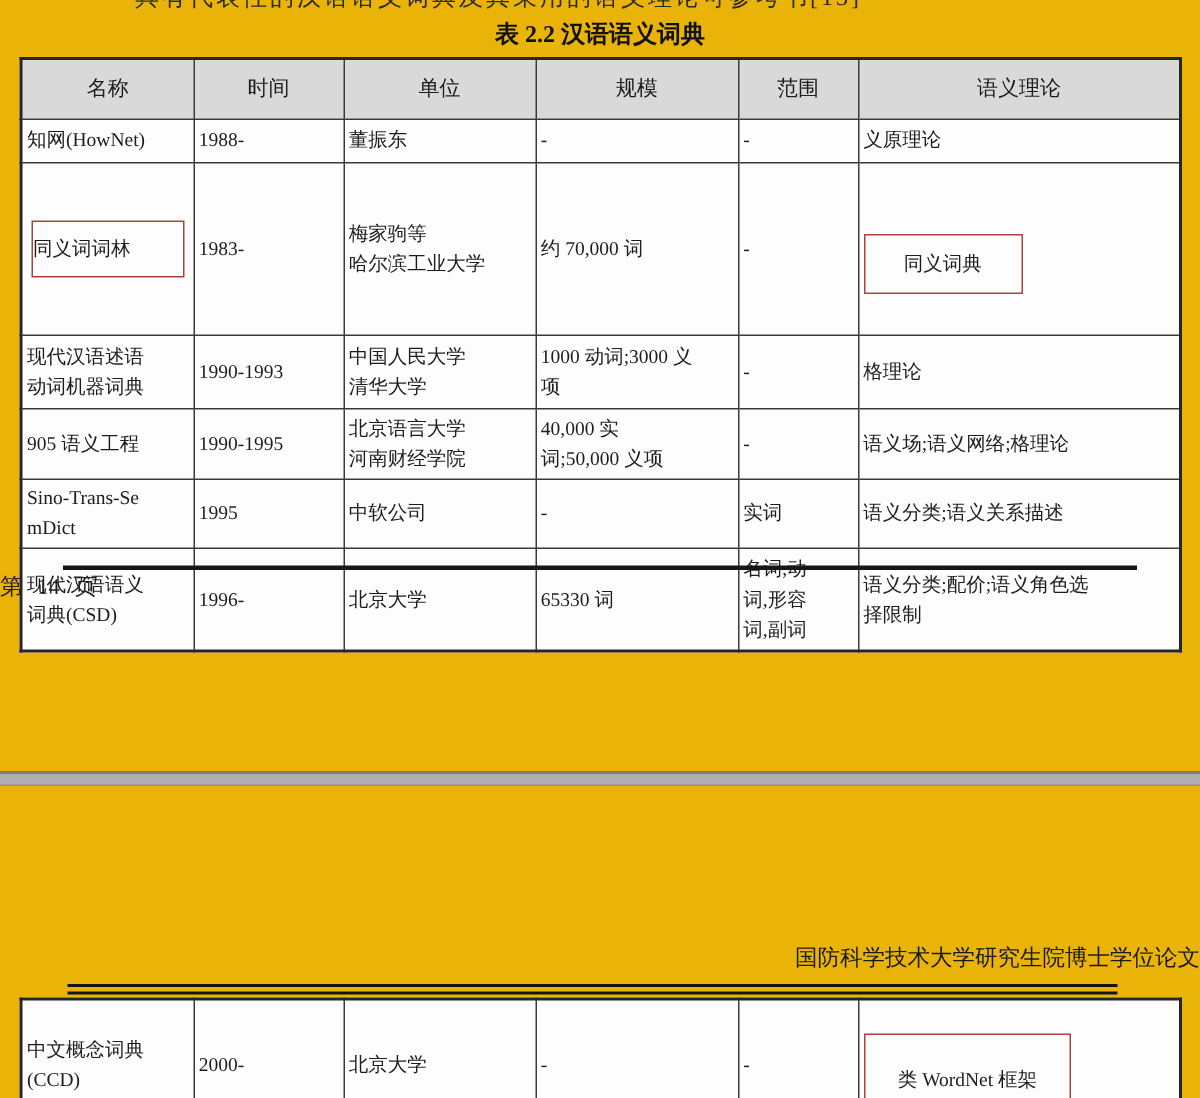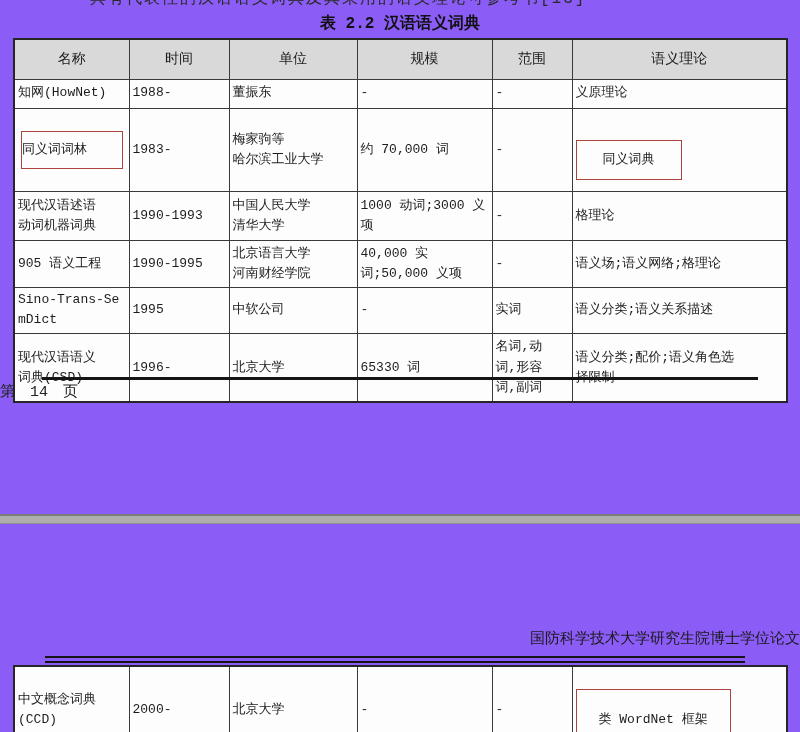--- a/index.html
+++ b/index.html
@@ -2,22 +2,22 @@
 <html><head>
 <meta charset="utf-8">
 <style>
   * { margin: 0; padding: 0; box-sizing: border-box; }
   html, body { background: #ffffff; }
   .canvas {
     position: relative;
     width: 800px;
     height: 732px;
     overflow: hidden;
-    background: #8b5cf6;
-    font-family: Liberation Mono, monospace;
+    background: #eab308;
+    font-family: Liberation Serif, serif;
     color: #1c1c1c;
   }
 
   
   .clipped-line {
     position: absolute;
     left: 90px; top: 0; width: 550px; height: 10px;
     overflow: hidden;
   }
   .clipped-line span {
@@ -68,21 +68,21 @@
     padding: 2px 3px;
   }
   .h29 { height: 29px; }
   .h46 { height: 46px; }
   .h49 { height: 49px; }
   .h47 { height: 47px; }
   .h69 { height: 69px; }
   .h64 { height: 64px; }
 
   .redbox { border: 1.5px solid #a8433e; }
-  .rb-name   { display: block; margin: 0 3px; padding: 8px 0; }
+  .rb-name   { display: block; margin: 16px 3px; padding: 8px 0; }
   .rb-theory { display: inline-block; padding: 9px 26px; }
   .rb-wordnet{ display: inline-block; padding: 20px 22px; white-space: nowrap; }
 
   .footer-rule {
     position: absolute;
     left: 42px; top: 377px;
     width: 716px; height: 3px;
     background: #161616;
   }
   .page-number {

